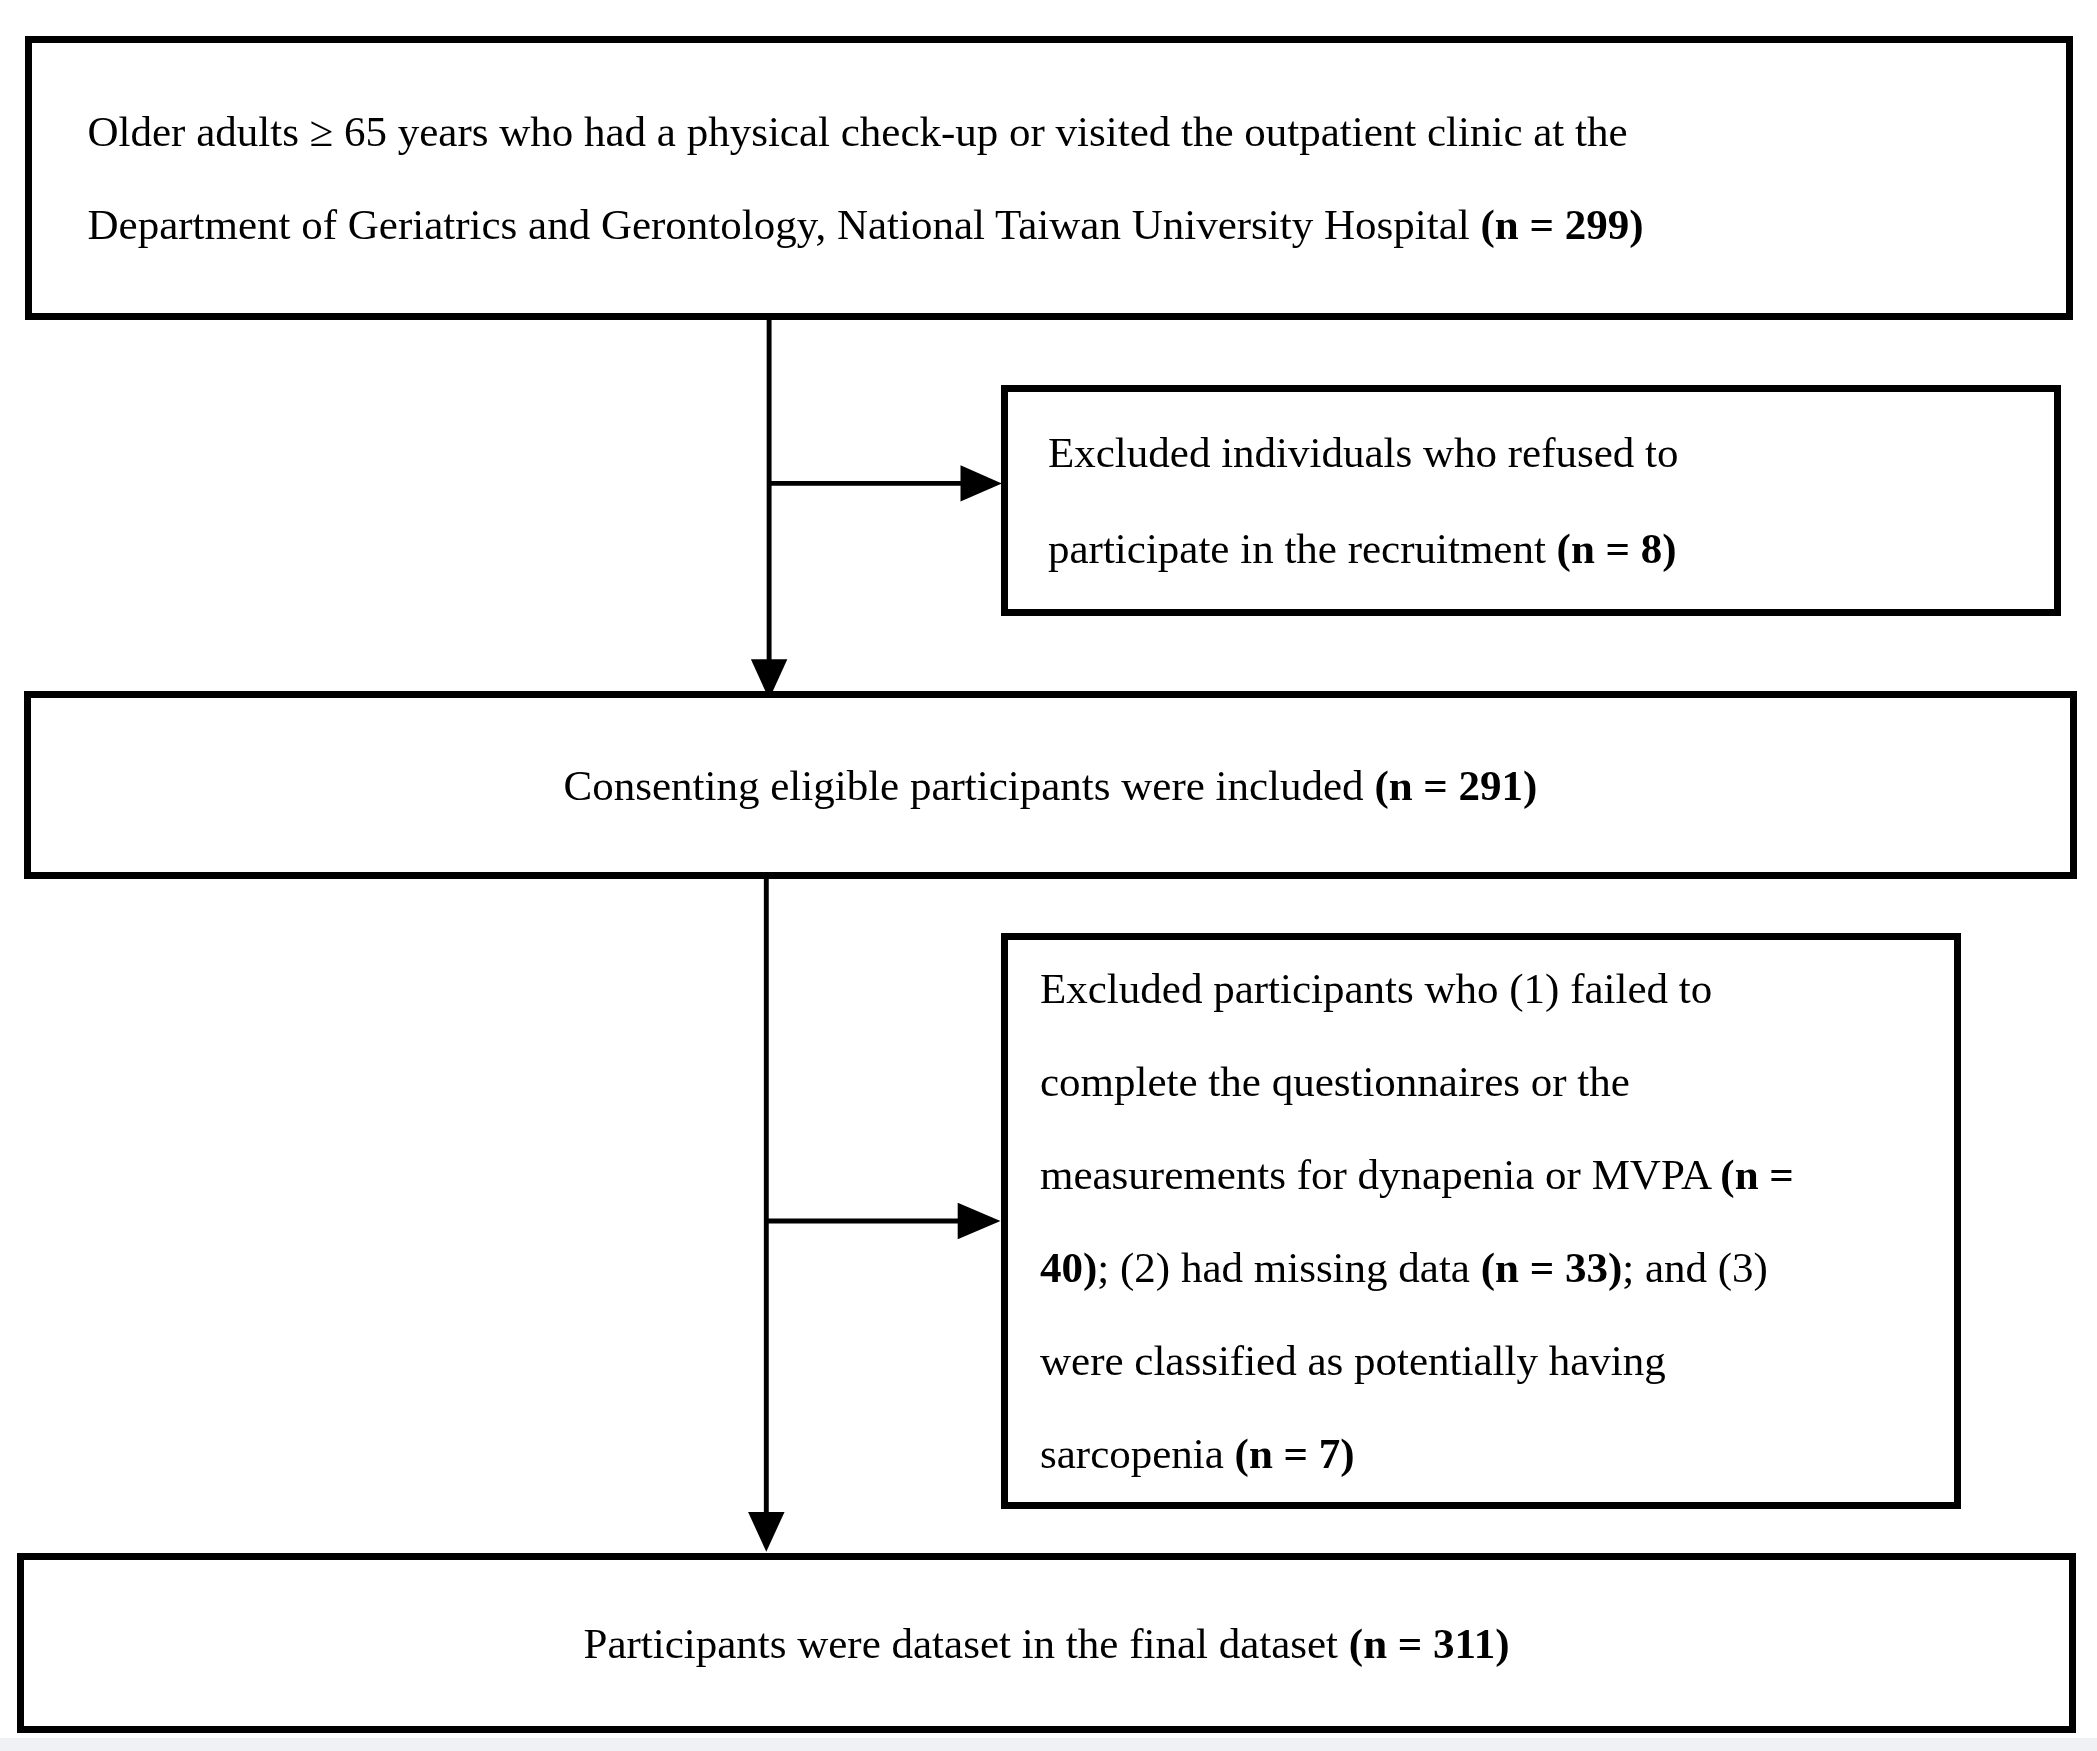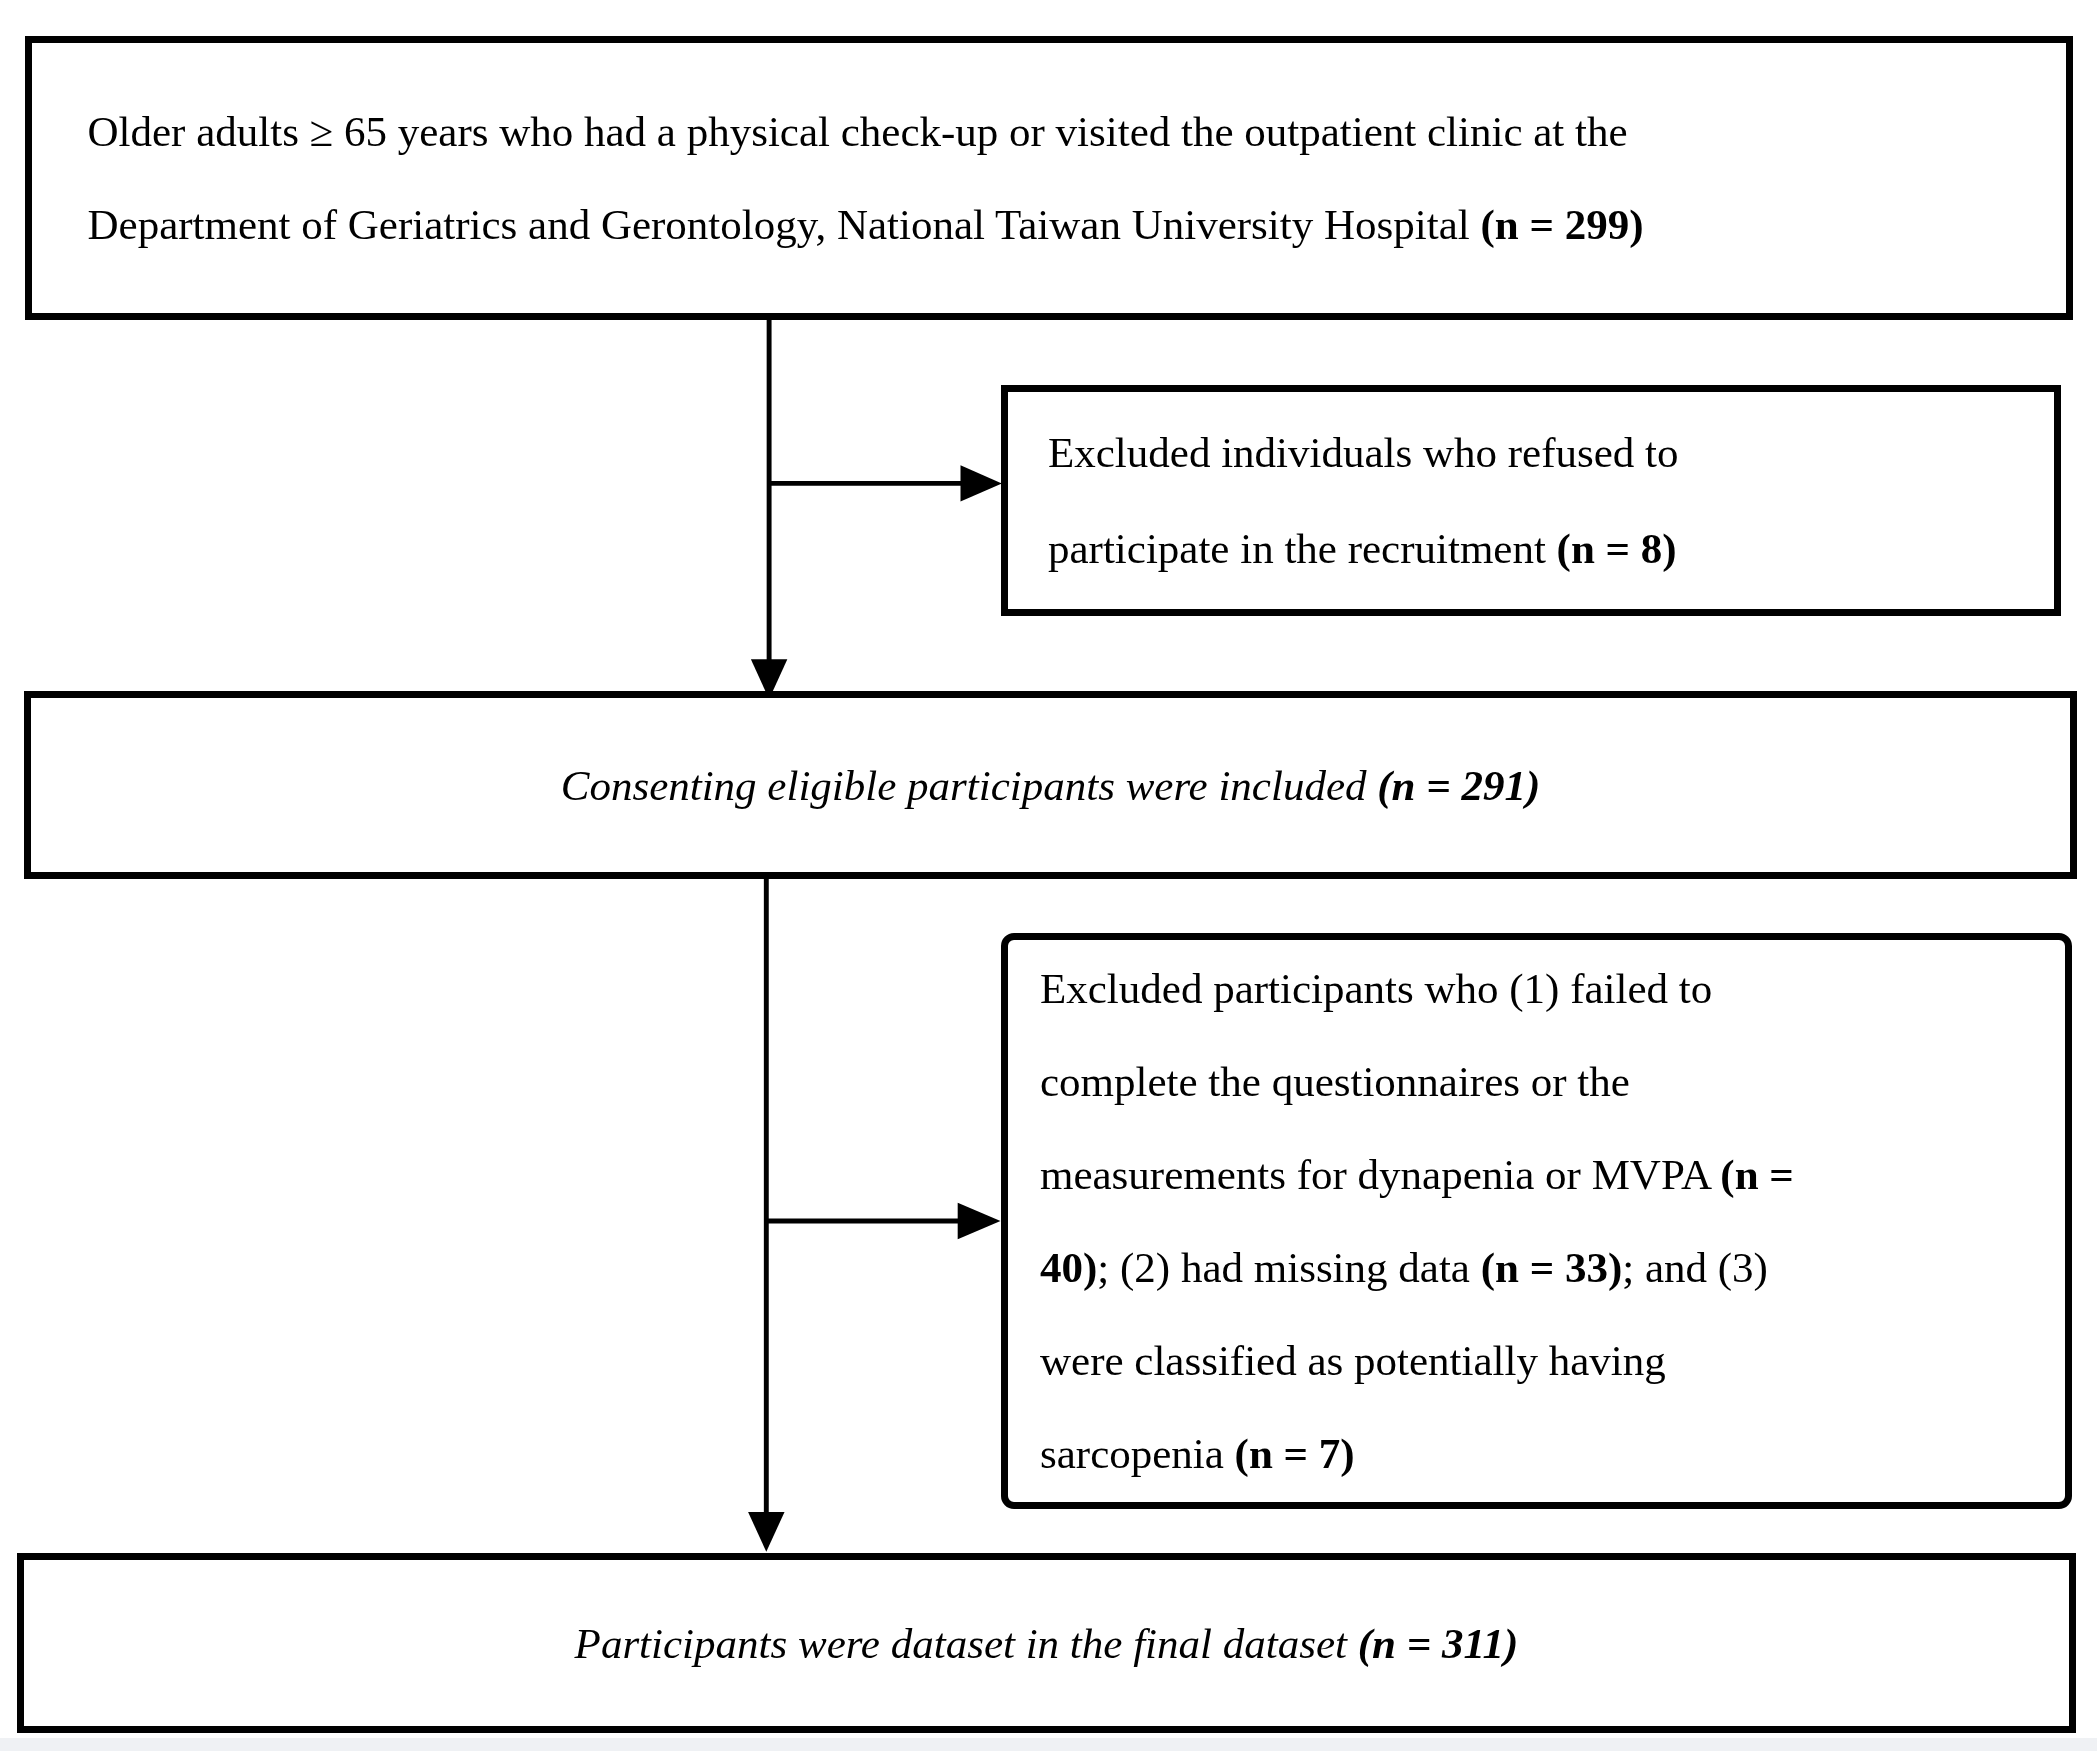--- a/index.html
+++ b/index.html
@@ -24,26 +24,26 @@
     align-items:center;
   }
   .t{
     margin:0;
     font-size:43px;
     white-space:pre;
   }
   .t.left1{padding-left:56px;line-height:93px;}
   .t.left2{padding-left:40px;line-height:96px;}
   .t.left3{padding-left:32px;line-height:93px;}
-  .t.center{flex:1;text-align:center;line-height:normal;font-style:italic;}
+  .t.center{flex:1;text-align:center;line-height:normal;}
   b{font-weight:bold;}
   .box-population{left:24.5px;top:36px;width:2048px;height:284px;}
   .box-excl-recruit{left:1001px;top:385px;width:1060px;height:231px;}
   .box-included{left:24px;top:691px;width:2053px;height:188px;}
-  .box-excl-analysis{left:1001px;top:933px;width:1071px;height:576px;border-radius:13px;}
+  .box-excl-analysis{left:1001px;top:933px;width:960px;height:576px;}
   .box-final{left:17px;top:1553px;width:2059px;height:180px;}
   .footer-strip{
     position:absolute;left:0;bottom:0;width:100%;height:14px;
   }
 </style>
 </head>
 <body>
 
 <div class="canvas" style="background: rgb(255, 255, 255); color: rgb(0, 0, 0);">
 

